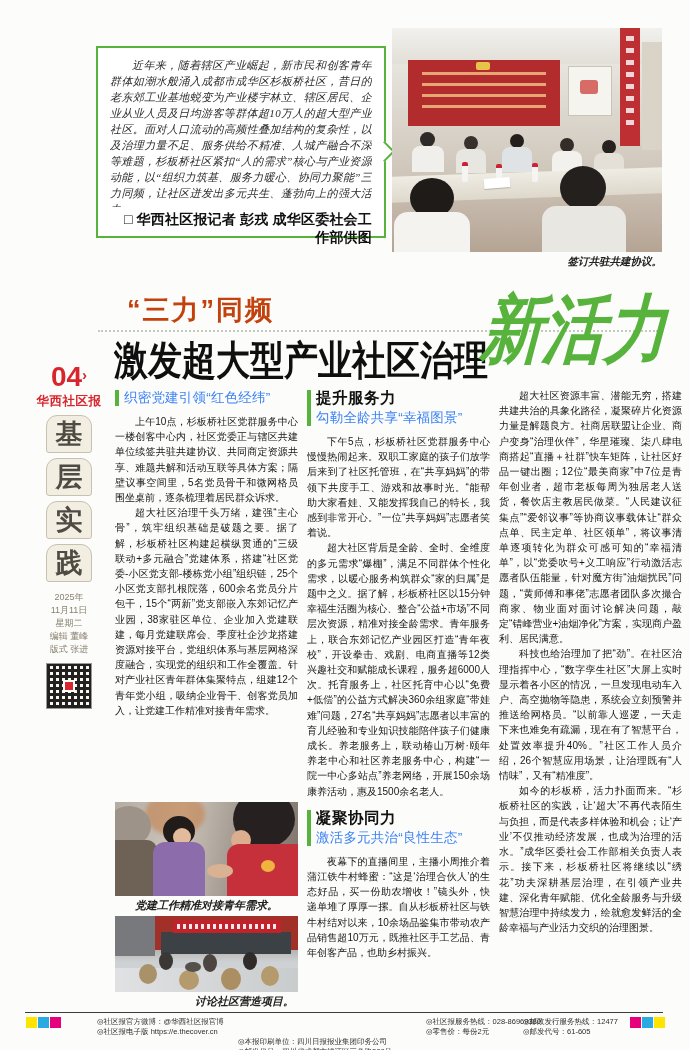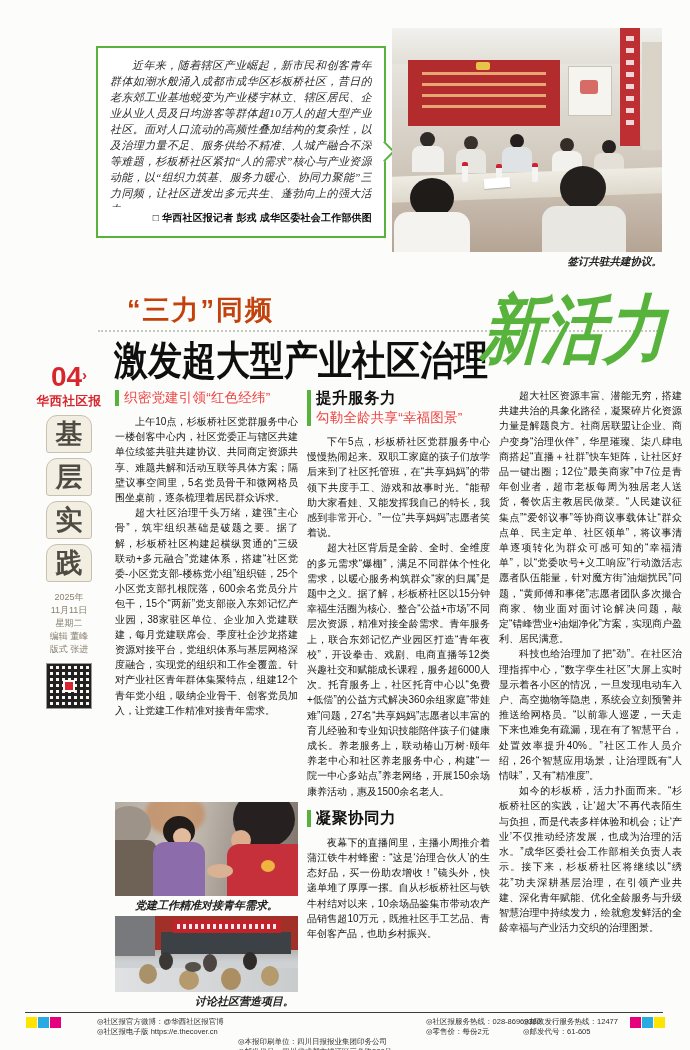--- a/index.html
+++ b/index.html
@@ -19,21 +19,21 @@
     position:absolute;left:96px;top:46px;width:290px;height:192px;
     border:2px solid var(--green);background:#fff;box-sizing:border-box;
     padding:9px 12px 6px 12px;
   }
   .intro-text{
     font-family:"Liberation Serif","DejaVu Serif",serif;font-style:italic;
     font-size:11px;line-height:16px;text-align:justify;text-indent:2em;
     color:#2b2b2b;height:150px;overflow:hidden;letter-spacing:.3px;
   }
   .intro-byline{
-    margin-top:4px;font-size:10px;font-weight:700;text-align:right;color:#111;
+    margin-top:4px;font-size:14px;font-weight:700;text-align:right;color:#111;
     letter-spacing:.2px;
   }
   .intro-tail{
     position:absolute;right:-8px;top:96px;width:13px;height:13px;background:#fff;
     border-top:2px solid var(--green);border-right:2px solid var(--green);
     transform:rotate(45deg);
   }
   
   .tphoto{
     position:absolute;left:392px;top:28px;width:270px;height:224px;overflow:hidden;
@@ -80,21 +80,21 @@
   .qr-center{
     position:absolute;left:16px;top:16px;width:12px;height:12px;background:var(--red);
     border:2px solid #fff;box-sizing:border-box;
   }
   
   .col{position:absolute;top:388px;width:183px;height:626px;overflow:hidden;}
   #c1{left:115px;} #c2{left:307px;} #c3{left:499px;}
   .sec-head{position:relative;padding-left:9px;margin:0 0 7px 0;}
   .green-bar{position:absolute;left:0;top:2px;bottom:1px;width:4px;background:var(--green);}
   .sec-h1{font-size:15.5px;font-weight:700;color:#101010;line-height:20px;letter-spacing:.5px;}
-  .sec-h2{font-size:13.5px;font-weight:500;color:#ef4444;line-height:19px;letter-spacing:.2px;}
+  .sec-h2{font-size:13.5px;font-weight:500;color:#3b82f6;line-height:19px;letter-spacing:.2px;}
   .bp{
     margin:0;font-family:Liberation Sans, sans-serif;
     font-size:10px;line-height:15.2px;text-align:justify;text-indent:2em;color:#161616;
   }
   
   .cphoto{position:absolute;left:0;width:183px;overflow:hidden;}
   .cap{
     position:absolute;left:0;width:183px;
     font-family:"Liberation Serif","DejaVu Serif",serif;font-style:italic;font-weight:700;
     font-size:11px;color:#222;
@@ -223,20 +223,21 @@
     <div class="sec-head">
       <div class="green-bar"></div>
       <div class="sec-h1">提升服务力</div>
       <div class="sec-h2">勾勒全龄共享“幸福图景”</div>
     </div>
     <p class="bp">下午5点，杉板桥社区党群服务中心慢慢热闹起来。双职工家庭的孩子们放学后来到了社区托管班，在“共享妈妈”的带领下共度手工、游戏和故事时光。“能帮助大家看娃、又能发挥我自己的特长，我感到非常开心。”一位“共享妈妈”志愿者笑着说。</p>
     <p class="bp">超大社区背后是全龄、全时、全维度的多元需求“爆棚”，满足不同群体个性化需求，以暖心服务构筑群众“家的归属”是题中之义。据了解，杉板桥社区以15分钟幸福生活圈为核心、整合“公益+市场”不同层次资源，精准对接全龄需求。青年服务上，联合东郊记忆产业园区打造“青年夜校”，开设拳击、戏剧、电商直播等12类兴趣社交和赋能成长课程，服务超6000人次。托育服务上，社区托育中心以“免费+低偿”的公益方式解决360余组家庭“带娃难”问题，27名“共享妈妈”志愿者以丰富的育儿经验和专业知识技能陪伴孩子们健康成长。养老服务上，联动椿山万树·颐年养老中心和社区养老服务中心，构建“一院一中心多站点”养老网络，开展150余场康养活动，惠及1500余名老人。</p>
     <div class="sec-head" style="margin-top:9px;">
       <div class="green-bar"></div>
       <div class="sec-h1">凝聚协同力</div>
+      <div class="sec-h2">激活多元共治“良性生态”</div>
     </div>
     <p class="bp">夜幕下的直播间里，主播小周推介着蒲江铁牛村蜂蜜：“这是‘治理合伙人’的生态好品，买一份助农增收！”镜头外，快递单堆了厚厚一摞。自从杉板桥社区与铁牛村结对以来，10余场品鉴集市带动农产品销售超10万元，既推社区手工艺品、青年创客产品，也助乡村振兴。</p>
   </div>
 
   <div class="col" id="c3">
     <p class="bp">超大社区资源丰富、潜能无穷，搭建共建共治的具象化路径，凝聚碎片化资源力量是解题良方。社商居联盟让企业、商户变身“治理伙伴”，华星璀璨、柒八肆电商搭起“直播＋社群”快车矩阵，让社区好品一键出圈；12位“最美商家”中7位是青年创业者，超市老板每周为独居老人送货，餐饮店主教居民做菜。“人民建议征集点”“爱邻议事”等协商议事载体让“群众点单、民主定单、社区领单”，将议事清单逐项转化为群众可感可知的“幸福清单”，以“党委吹号+义工响应”行动激活志愿者队伍能量，针对魔方街“油烟扰民”问题，“黄师傅和事佬”志愿者团队多次撮合商家、物业面对面讨论解决问题，敲定“错峰营业+油烟净化”方案，实现商户盈利、居民满意。</p>
     <p class="bp">科技也给治理加了把“劲”。在社区治理指挥中心，“数字孪生社区”大屏上实时显示着各小区的情况，一旦发现电动车入户、高空抛物等隐患，系统会立刻预警并推送给网格员。“以前靠人巡逻，一天走下来也难免有疏漏，现在有了智慧平台，处置效率提升40%。”社区工作人员介绍，26个智慧应用场景，让治理既有“人情味”，又有“精准度”。</p>
     <p class="bp">如今的杉板桥，活力扑面而来。“杉板桥社区的实践，让‘超大’不再代表陌生与负担，而是代表多样体验和机会；让‘产业’不仅推动经济发展，也成为治理的活水。”成华区委社会工作部相关负责人表示。接下来，杉板桥社区将继续以“绣花”功夫深耕基层治理，在引领产业共建、深化青年赋能、优化全龄服务与升级智慧治理中持续发力，绘就愈发鲜活的全龄幸福与产业活力交织的治理图景。</p>
   </div>
 

